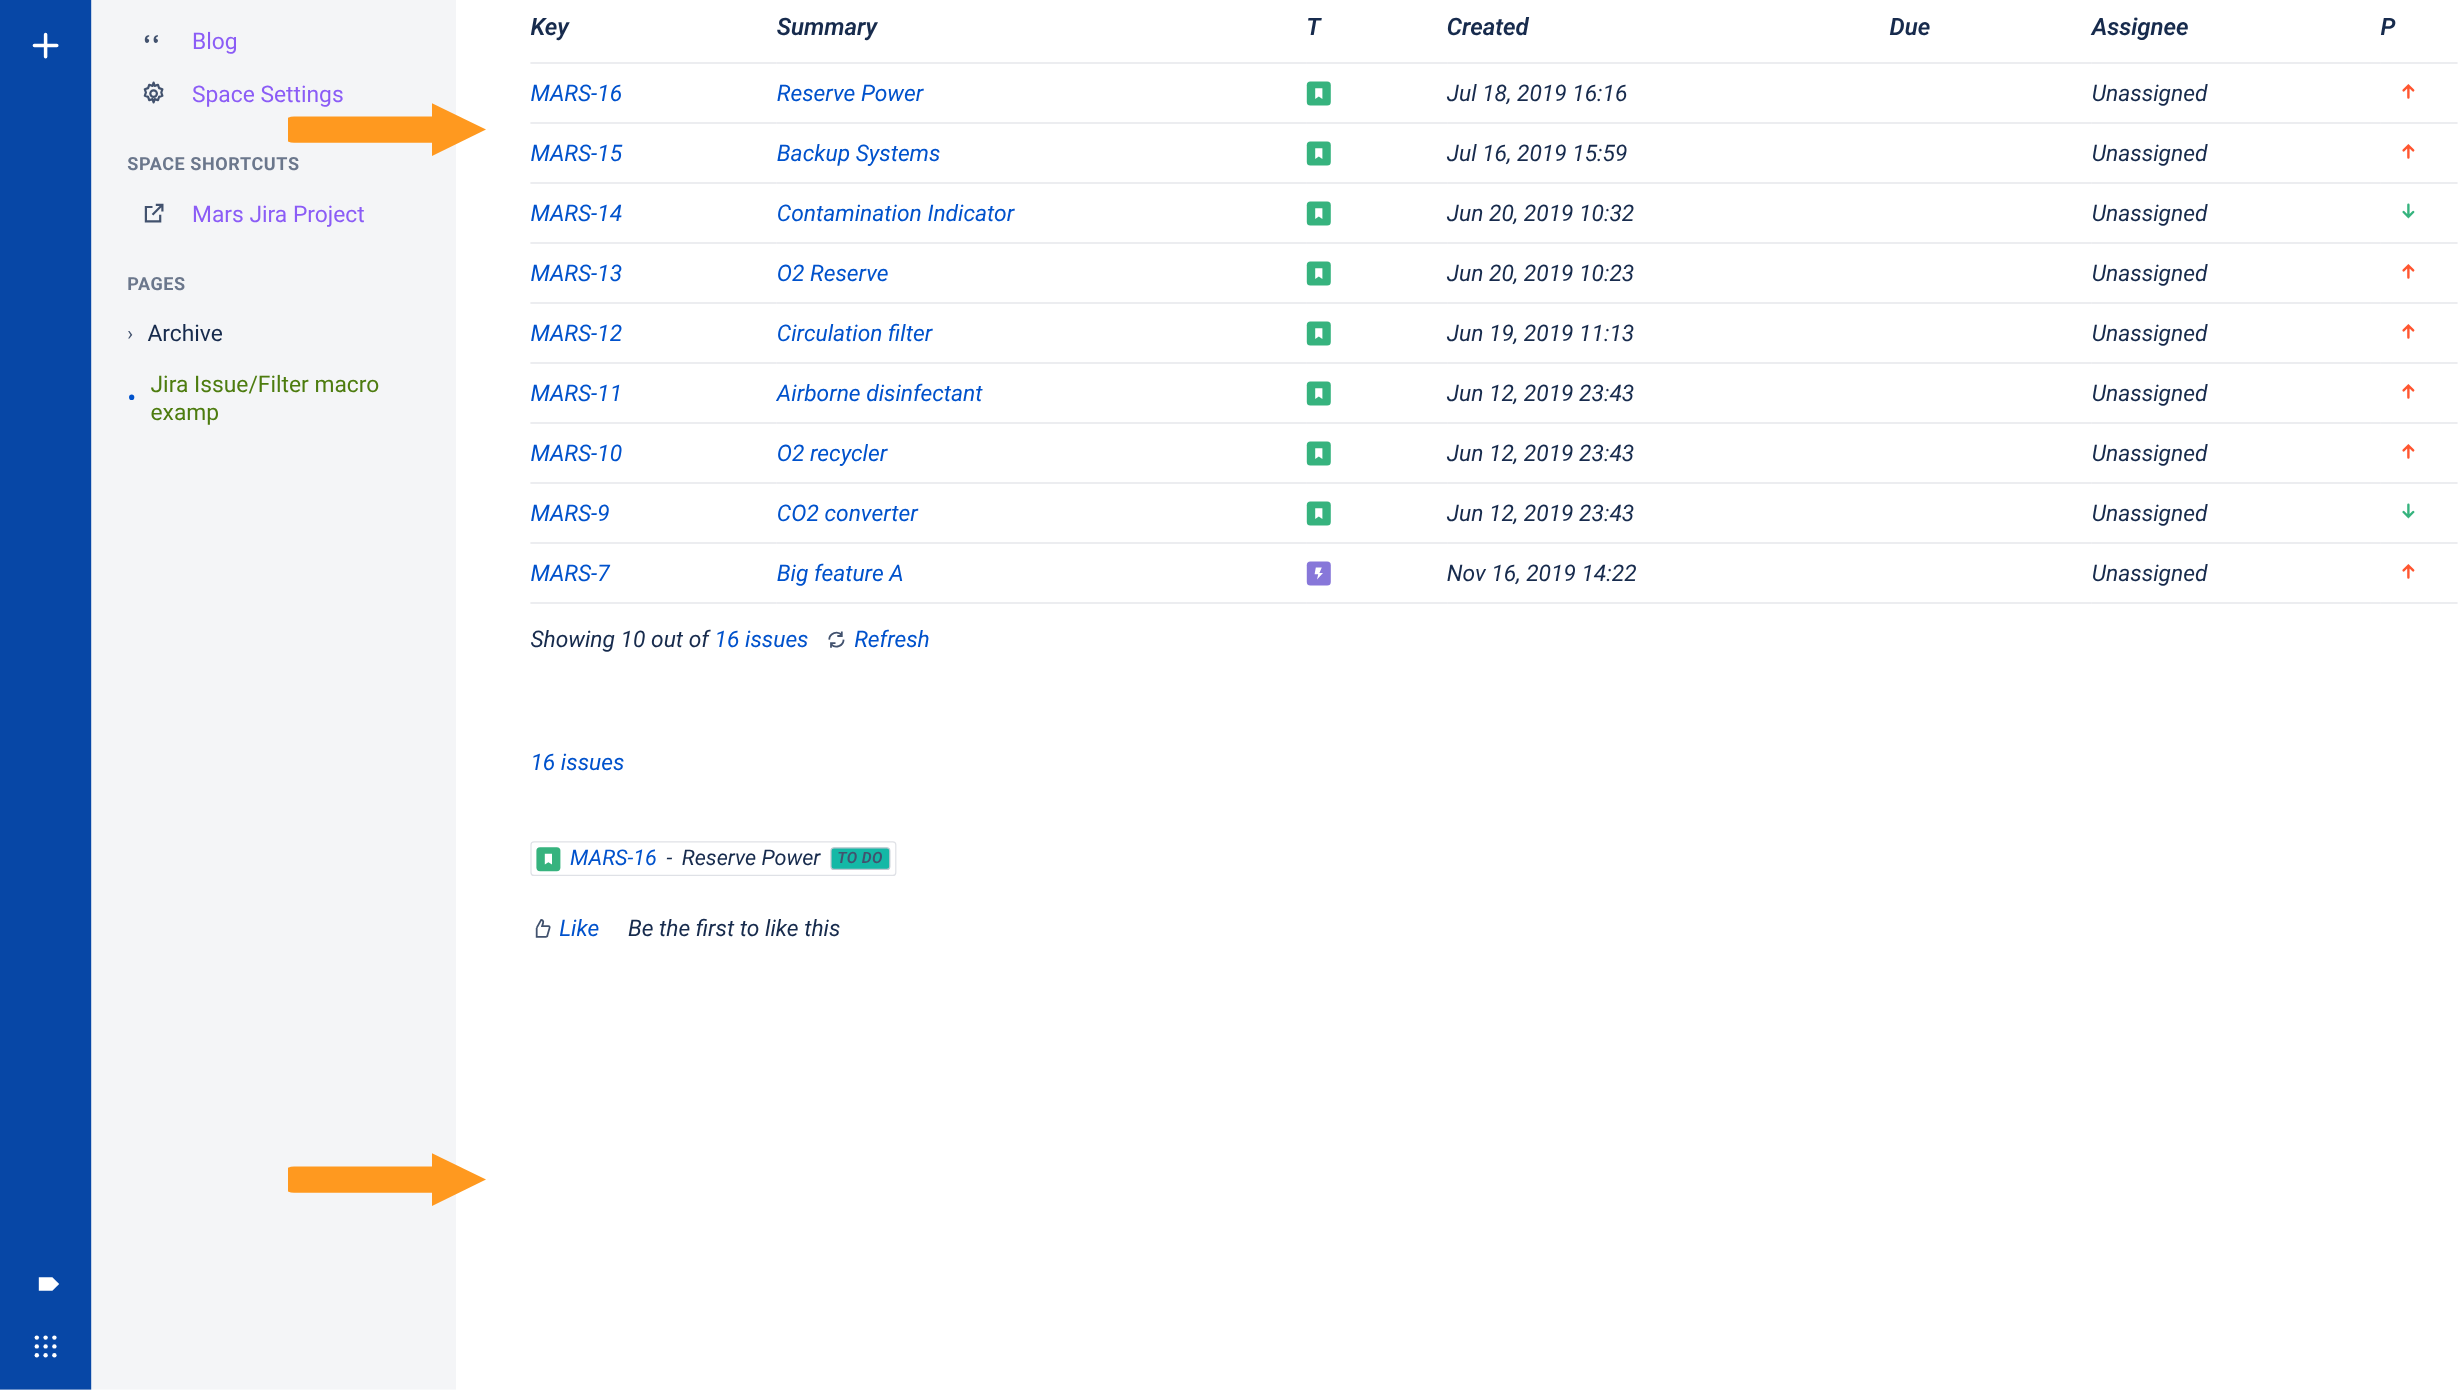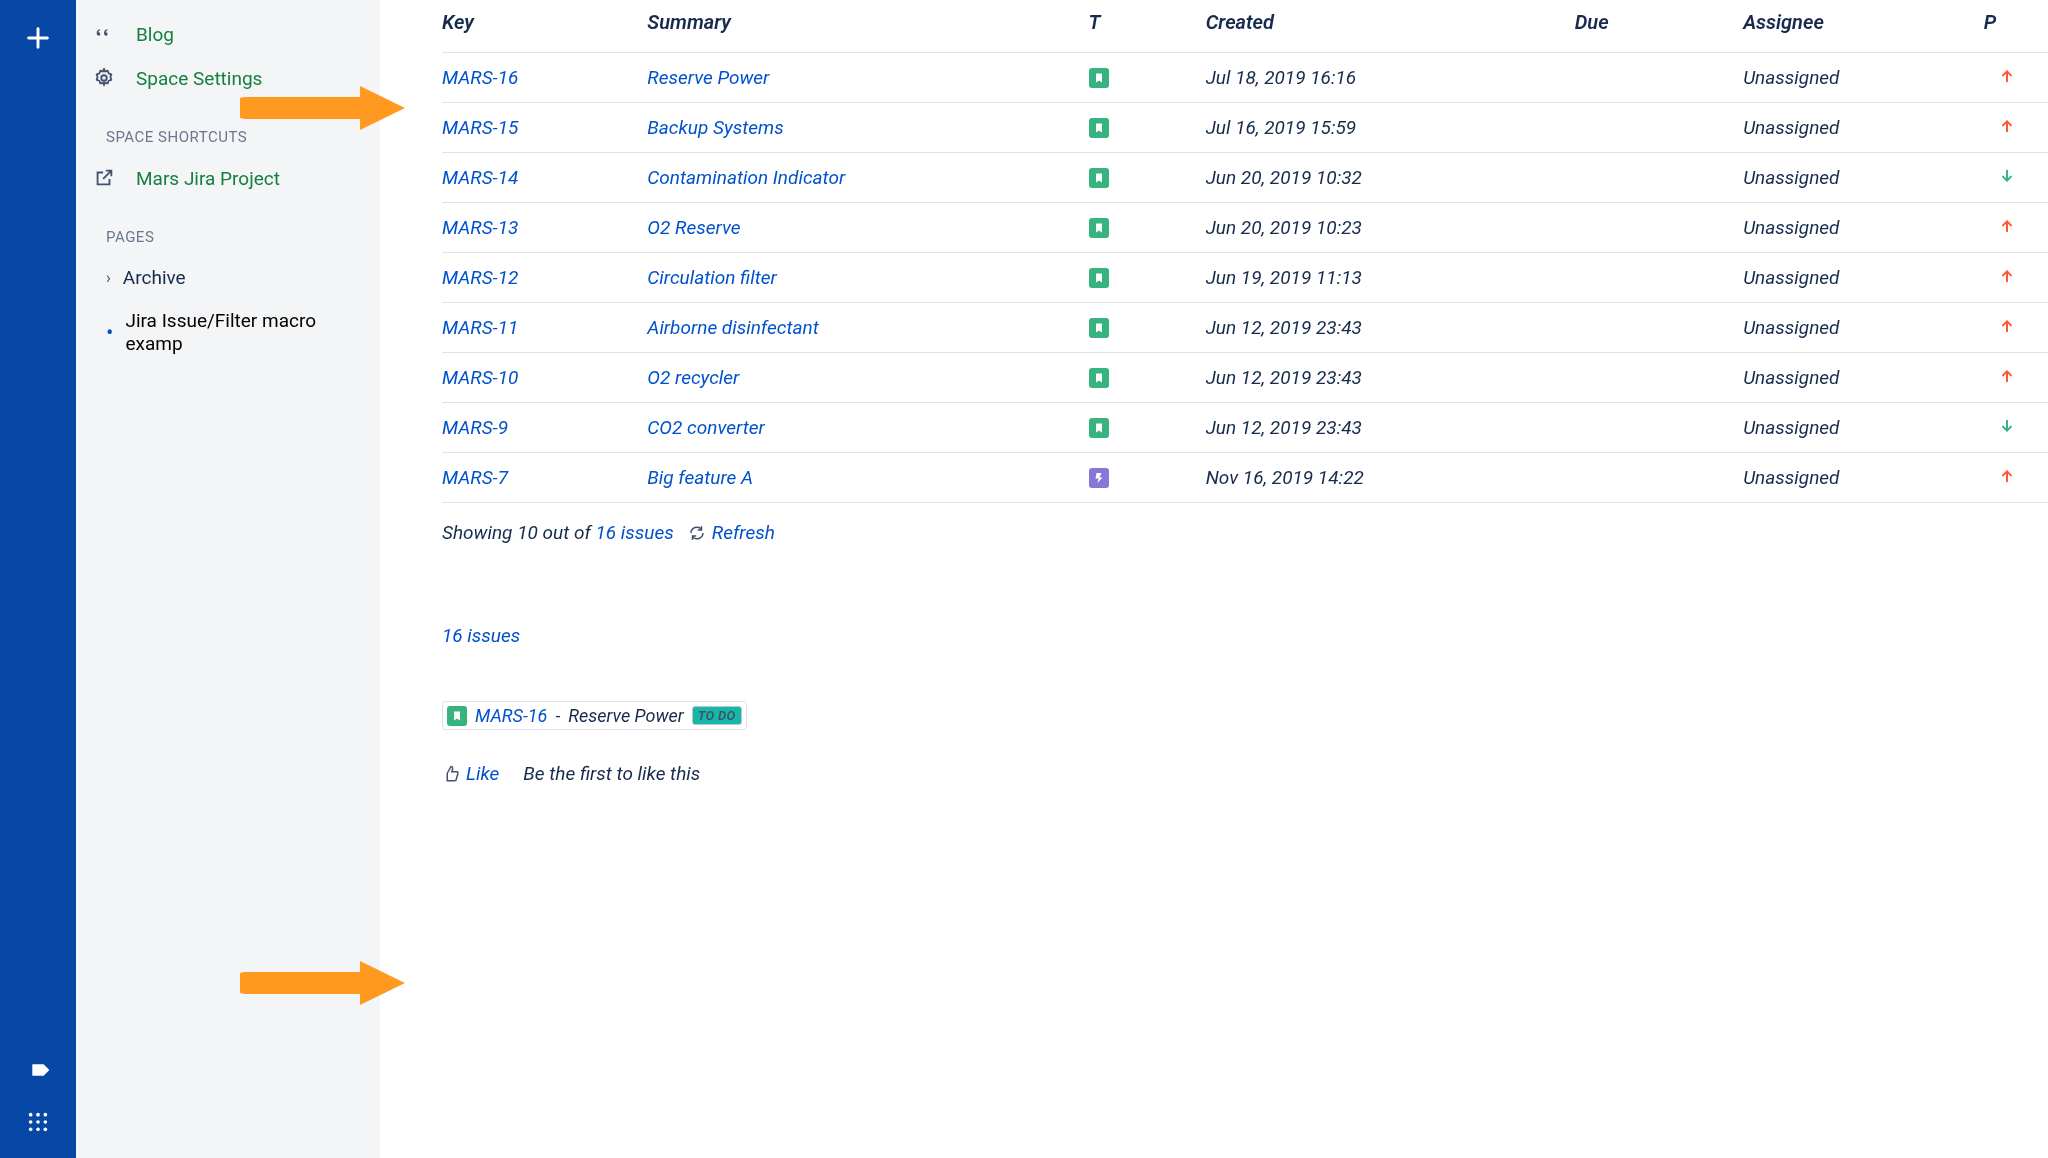--- a/index.html
+++ b/index.html
@@ -16,28 +16,28 @@
 .rail .plus {
   width: 40px; height: 40px; display: flex; align-items: center; justify-content: center;
   color: #fff; cursor: pointer;
 }
 .rail .bottom { position: absolute; bottom: 20px; display: flex; flex-direction: column; gap: 24px; align-items: center; }
 .sidebar {
   width: 304px; background: #F4F5F7; padding: 12px 0; overflow: hidden;
 }
 .side-item {
   display: flex; align-items: center; gap: 20px;
-  padding: 10px 16px; color: #15803d; cursor: pointer; font-size: 19px;
+  padding: 10px 40px; color: #8b5cf6; cursor: pointer; font-size: 19px;
 }
 .side-item .icon { width: 24px; height: 24px; color: #42526E; display:flex; align-items:center; justify-content:center;}
 .side-heading {
-  padding: 28px 30px 10px; color: #6B778C; font-size: 15px; font-weight: 400; letter-spacing: 0.5px;
+  padding: 28px 30px 10px; color: #6B778C; font-size: 15px; font-weight: 700; letter-spacing: 0.5px;
 }
 .page-link { padding: 10px 30px; display:flex; align-items:center; gap:12px; font-size:19px;}
-.page-link.current { color:#000000; }
+.page-link.current { color:#4d7c0f; }
 .page-link.current::before { content:"•"; color:#0052CC; font-size:22px; }
 .page-link .chev { font-size:16px; color:#42526E; }
 .main { flex:1; padding: 0 0 40px 62px; position:relative;font-style:italic; }
 table.issues { border-collapse: collapse; width: 100%; }
 table.issues th {
   text-align:left; font-weight:600; color:#172B4D; padding:10px 18px 18px 0; font-size:20px;
   border-bottom:1px solid #DFE1E6;
 }
 table.issues td {
   padding:13px 18px 13px 0; border-bottom:1px solid #DFE1E6; vertical-align:middle;

